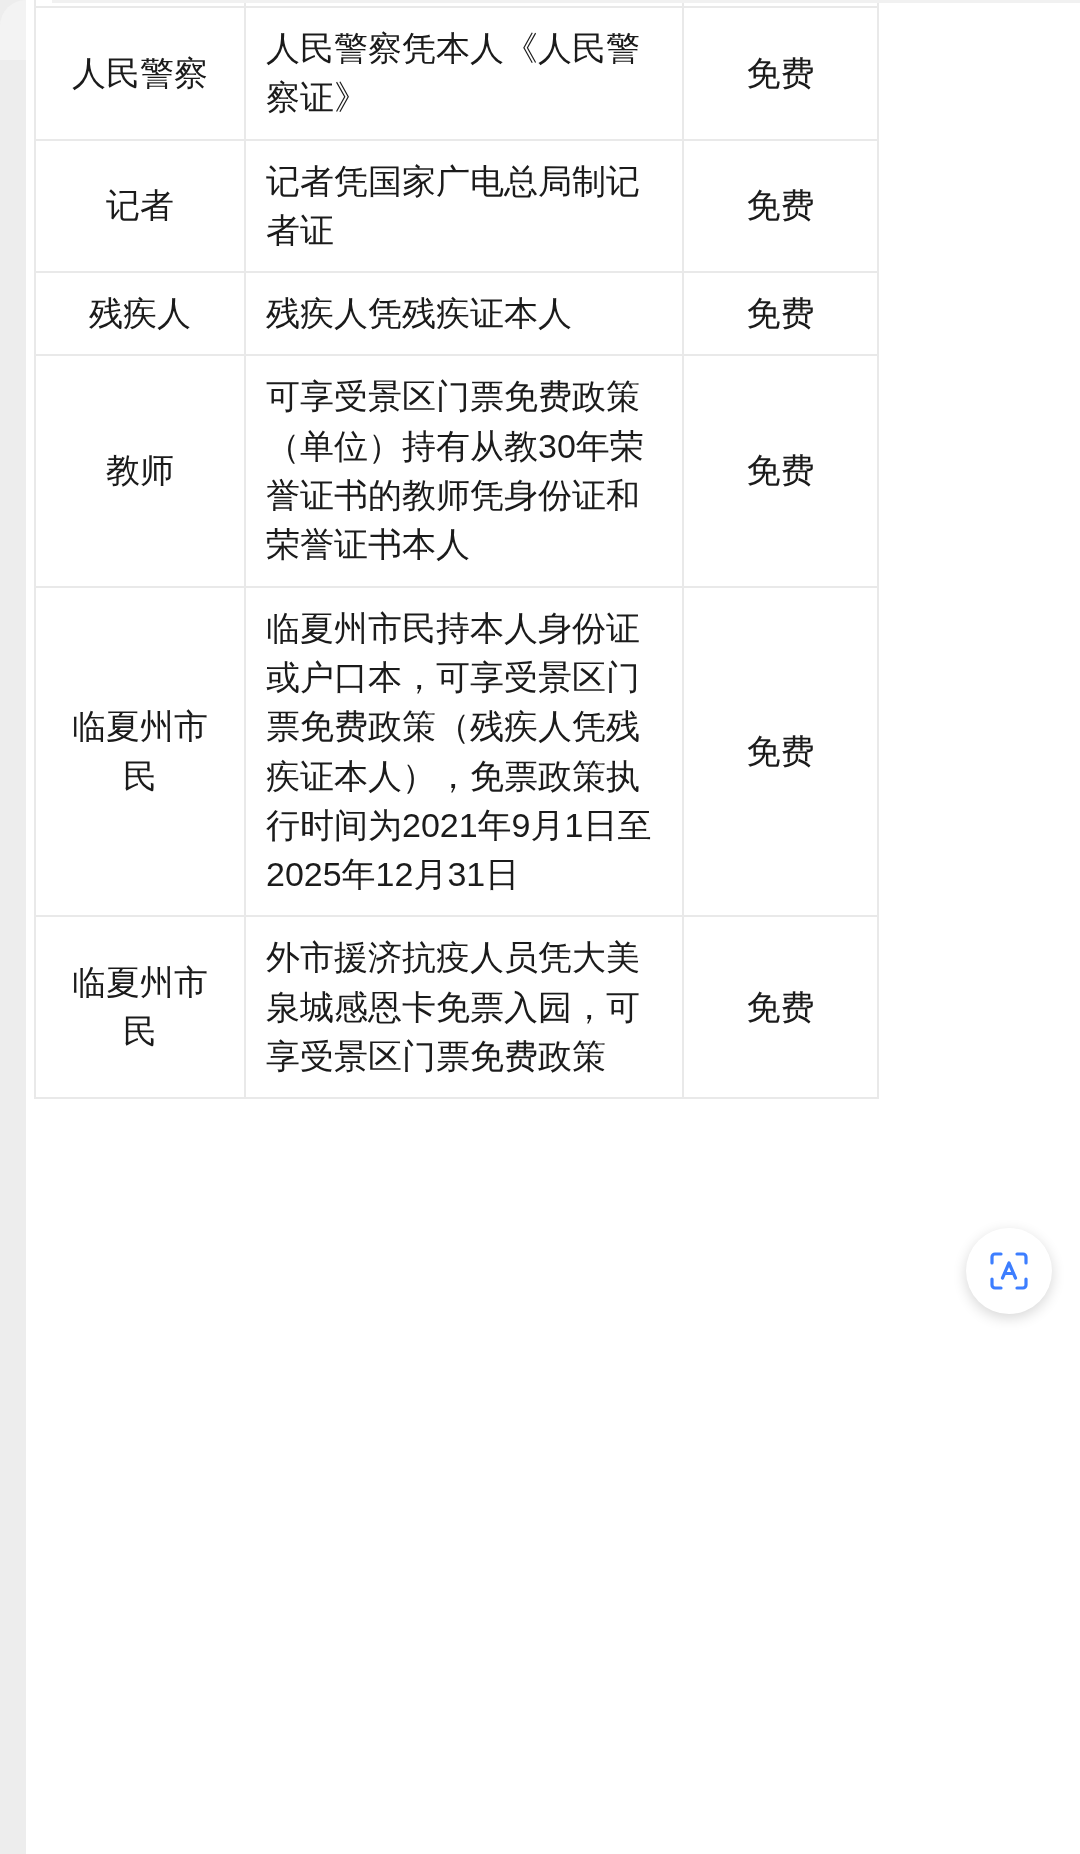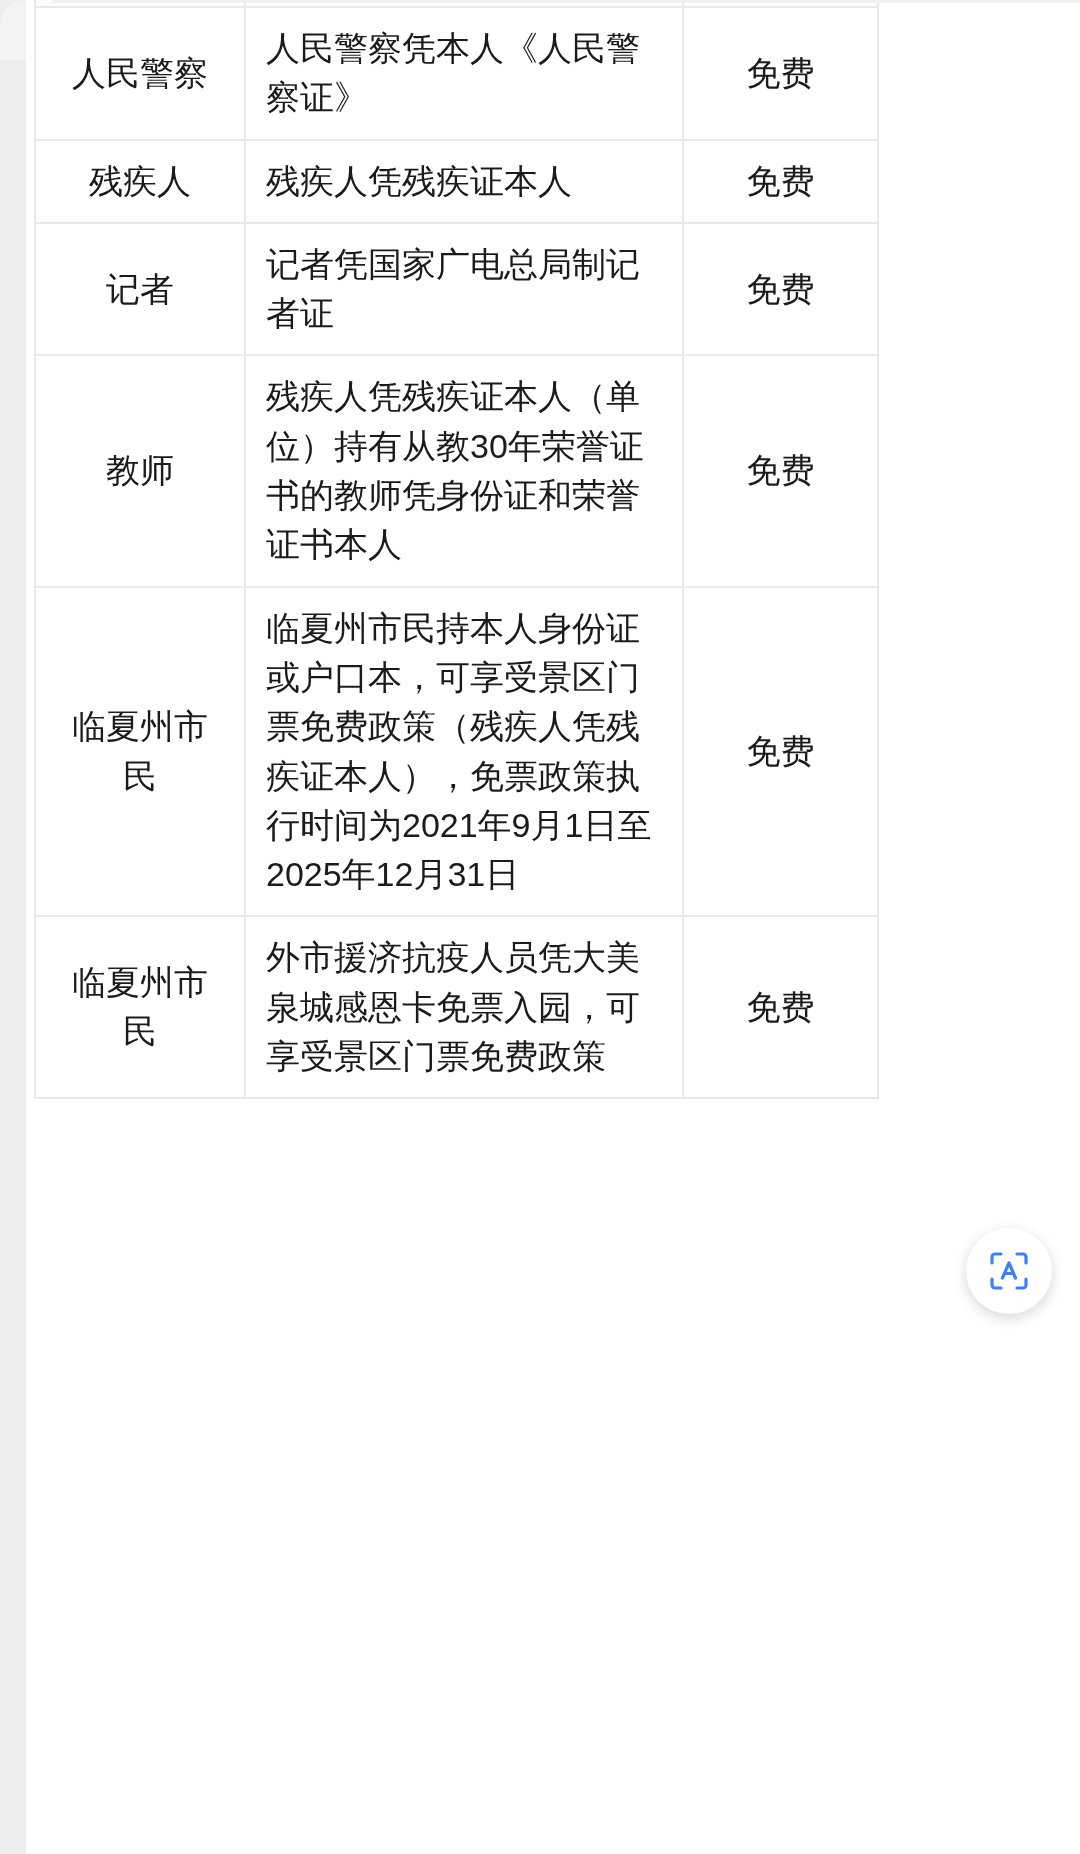--- a/index.html
+++ b/index.html
@@ -129,35 +129,35 @@
         <td class="col-price"></td>
       </tr>
 
       <tr>
         <td class="col-cat">人民警察</td>
         <td class="col-desc">人民警察凭本人《人民警察证》</td>
         <td class="col-price">免费</td>
       </tr>
 
       <tr>
-        <td class="col-cat">残疾人</td>
-        <td class="col-desc">残疾人凭残疾证本人</td>
+        <td class="col-cat">记者</td>
+        <td class="col-desc">记者凭国家广电总局制记者证</td>
         <td class="col-price">免费</td>
       </tr>
 
       <tr>
-        <td class="col-cat">记者</td>
-        <td class="col-desc">记者凭国家广电总局制记者证</td>
+        <td class="col-cat">残疾人</td>
+        <td class="col-desc">残疾人凭残疾证本人</td>
         <td class="col-price">免费</td>
       </tr>
 
 
       <tr>
         <td class="col-cat">教师</td>
-        <td class="col-desc">残疾人凭残疾证本人（单位）持有从教30年荣誉证书的教师凭身份证和荣誉证书本人</td>
+        <td class="col-desc">可享受景区门票免费政策（单位）持有从教30年荣誉证书的教师凭身份证和荣誉证书本人</td>
         <td class="col-price">免费</td>
       </tr>
 
 
       <tr>
         <td class="col-cat">临夏州市民</td>
         <td class="col-desc">临夏州市民持本人身份证或户口本，可享受景区门票免费政策（残疾人凭残疾证本人），免票政策执行时间为2021年9月1日至2025年12月31日</td>
         <td class="col-price">免费</td>
       </tr>
 

